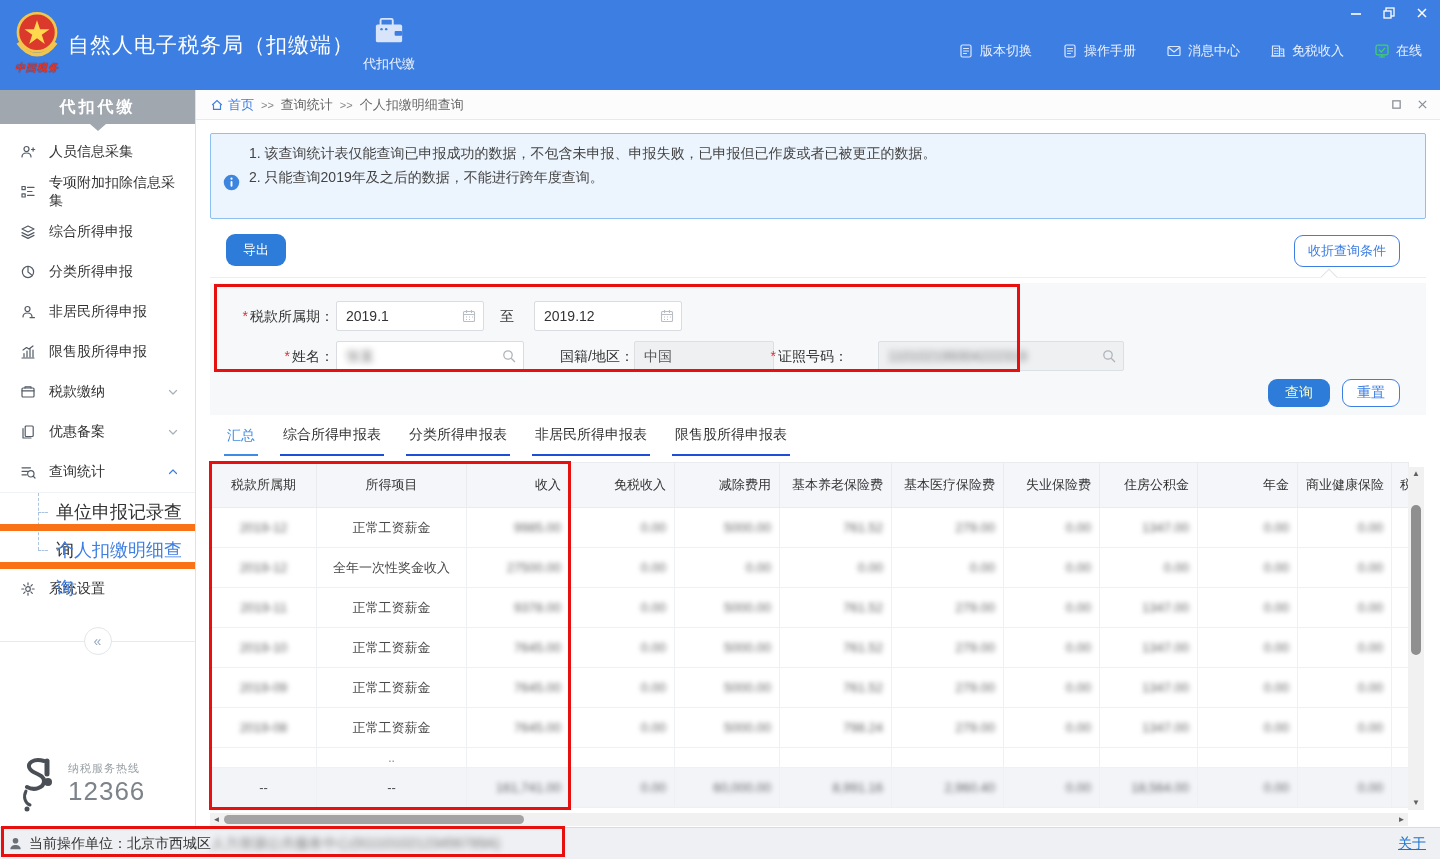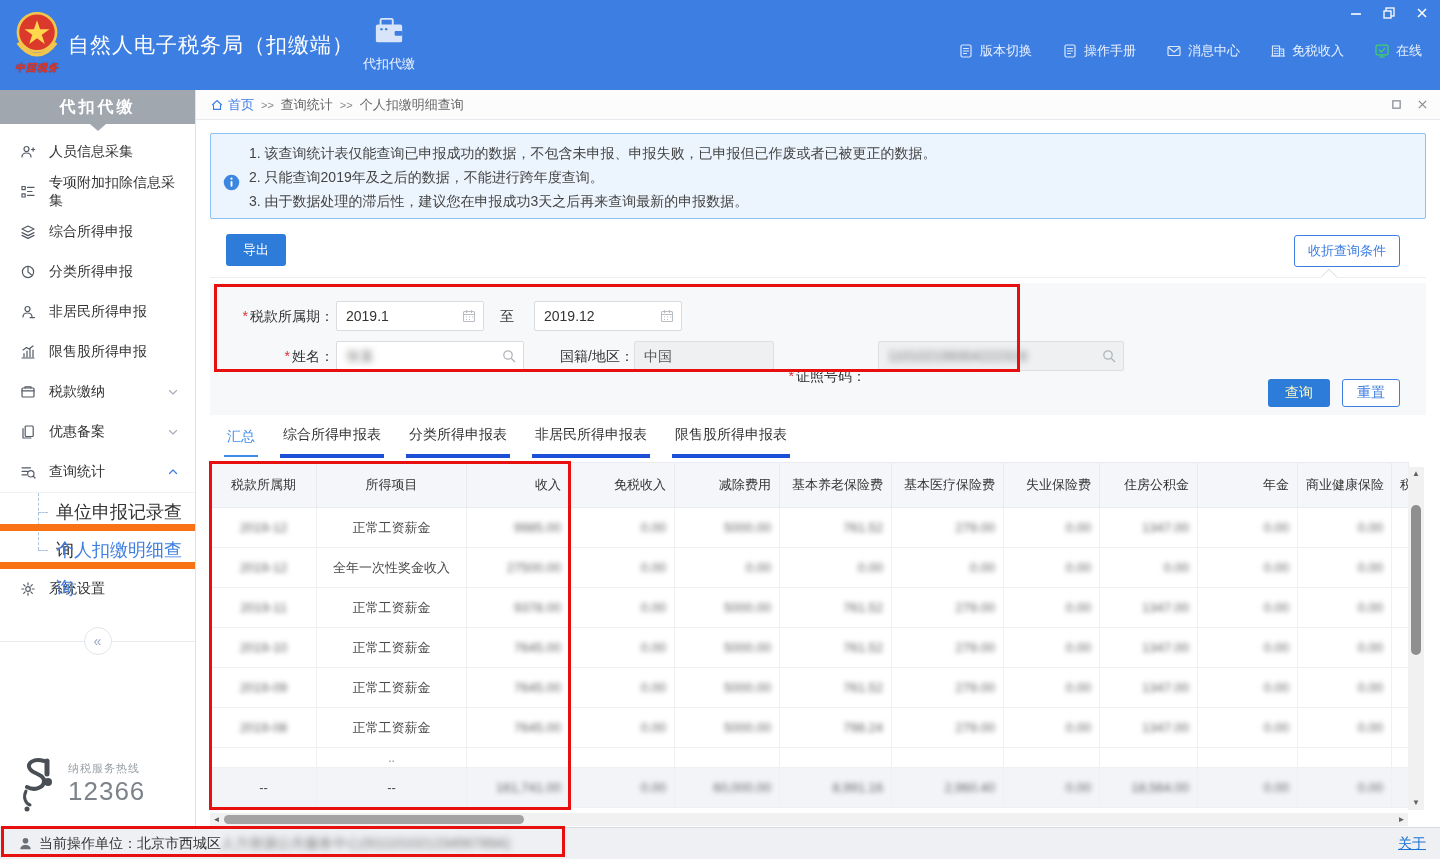--- a/index.html
+++ b/index.html
@@ -57,42 +57,42 @@
   .bc-controls { margin-left:auto; display:flex; gap:14px; color:#8a8f96; }
   .bc-controls .icn { width:12px; height:12px; cursor:pointer; }
 
   
   .main { position:absolute; left:196px; top:120px; right:0; bottom:32px; background:#fff; overflow:hidden; }
   .notice-box { position:absolute; left:14px; top:13px; right:14px; height:86px; background:#ecf4fd;
                 border:1px solid #8fc0f2; border-radius:2px; padding:7px 14px 0 12px; display:flex; gap:9px; }
   .notice-box .info-ic { margin-top:6px; }
   .notice-lines p { font-size:14px; color:#444; line-height:24px; white-space:nowrap; }
 
-  .btn { display:inline-block; border-radius:3px; font-size:13px; cursor:pointer; text-align:right; }
+  .btn { display:inline-block; border-radius:9px; font-size:13px; cursor:pointer; text-align:right; }
   .btn-export { position:absolute; left:30px; top:114px; background:#2e7cd9; color:#fff; padding:7px 17px; }
   .btn-collapse { position:absolute; right:40px; top:115px; background:#fff; color:#3d7ee2;
                   border:1px solid #3d7ee2; padding:6px 13px; }
   .divider { position:absolute; left:14px; right:14px; top:157px; border-top:1px solid #eceef0; }
   .caret-up { position:absolute; left:1127px; top:151px; width:12px; height:12px; background:#fff;
               border-left:1px solid #e0e3e6; border-top:1px solid #e0e3e6; transform:rotate(45deg); }
 
   .form-area { position:absolute; left:14px; right:14px; top:163px; height:132px; background:#f6f8fa; }
   .f-label { position:absolute; height:30px; line-height:30px; font-size:14px; color:#333; text-align:right; white-space:nowrap; }
   .f-label .req { color:#e03030; margin-right:2px; }
   .f-input { position:absolute; height:30px; background:#fff; border:1px solid #d9dde2; border-radius:2px;
              font-size:14px; color:#333; line-height:28px; padding:0 26px 0 9px; cursor:text; }
   .f-input.disabled { background:#eef0f2; border-color:#dcdfe3; color:#555; cursor:default; }
   .f-input .field-icn { position:absolute; right:6px; top:6px; }
   .zhi { position:absolute; left:290px; top:18px; line-height:30px; font-size:14px; color:#333; }
   .btn-query { position:absolute; right:96px; top:96px; background:#2e7cd9; color:#fef9c3; padding:5px 17px; font-size:14px; }
   .btn-reset { position:absolute; right:26px; top:96px; background:#fff; color:#3d7ee2; border:1px solid #3d7ee2;
                padding:4px 14px; font-size:14px; }
 
   .tabs-row { position:absolute; left:28px; top:306px; display:flex; gap:22px;align-items:center; }
-  .tab { font-size:14px; color:#333; padding:0 3px 10px 3px; border-bottom:4px solid #1d4ed8; cursor:pointer; }
+  .tab { font-size:14px; color:#333; padding:0 3px 10px 3px; border-bottom:2px solid #1d4ed8; cursor:pointer; }
   .tab.active { color:#3d8be4; border-bottom:2px solid #3d8be4; padding-bottom:9px; }
 
   
   .data-table { position:absolute; left:14px; top:342px; width:1198px; border-collapse:collapse; table-layout:fixed; }
   .data-table th { background:#f4f6f9; font-weight:normal; font-size:13px; color:#333; height:45px;
                    border:1px solid #e9ebee; padding:0 8px; white-space:nowrap; overflow:hidden; }
   .data-table td { height:40px; font-size:13px; color:#4a4a4a; border:1px solid #eef0f2;
                    padding:0 8px; white-space:nowrap; overflow:hidden; background:#fff; }
   .data-table tr.partial td { height:20px; color:#8a8a8a; font-size:12px; }
   .data-table tr.total td { background:#f2f4f8; }
@@ -107,21 +107,21 @@
   .vscroll .arr.up { top:0; } .vscroll .arr.down { bottom:0; }
   .vthumb { position:absolute; left:3px; top:38px; width:10px; height:150px; background:#8f8f8f; border-radius:5px; cursor:grab; }
   .hscroll { position:absolute; left:14px; top:693px; width:1198px; height:13px; background:#f1f1f1; }
   .hscroll .arr { position:absolute; top:0; width:13px; height:13px; color:#606060; font-size:8px;
                   line-height:13px; text-align:center; cursor:pointer; }
   .hscroll .arr.left { left:0; } .hscroll .arr.right { right:0; }
   .hthumb { position:absolute; left:14px; top:2px; width:300px; height:9px; background:#a3a3a3; border-radius:5px; cursor:grab; }
 
   
   .statusbar { position:absolute; left:0; right:0; bottom:0; height:32px; background:#eef0f3;
-               border-top:1px solid #d8dbdf; display:flex; align-items:center; padding:0 14px 0 18px;
+               border-top:1px solid #d8dbdf; display:flex; align-items:center; padding:0 14px 0 8px;
                font-size:14px; color:#333; }
   .statusbar .about { margin-left:auto; color:#1a73d1; text-decoration:underline; cursor:pointer; font-size:14px; }
 
   
   .anno { position:absolute; border:3px solid #e80f0f; z-index:60; pointer-events:none; }
   .anno-form   { left:214px; top:284px; width:806px; height:88px; }
   .anno-table  { left:209px; top:461px; width:362px; height:349px; }
   .anno-status { left:1px;  top:826px; width:564px; height:31px; }
 </style>
 </head>
@@ -397,21 +397,20 @@
     <span class="icn info-ic">
       <svg width="17" height="17" viewBox="0 0 18 18">
           <circle cx="9" cy="9" r="8.2" fill="#3d86e0"></circle>
         <rect x="8" y="7.5" width="2" height="6" rx="1" fill="#fff"></rect>
           <circle cx="9" cy="4.9" r="1.15" fill="#fff"></circle>
         </svg>
     </span>
     <div class="notice-lines">
         <p>1. 该查询统计表仅能查询已申报成功的数据，不包含未申报、申报失败，已申报但已作废或者已被更正的数据。</p>
         <p>2. 只能查询2019年及之后的数据，不能进行跨年度查询。</p>
-        <p>3. 由于数据处理的滞后性，建议您在申报成功3天之后再来查询最新的申报数据。</p>
       </div>
   </div>
 
   <div class="btn btn-export">导出</div>
   <div class="btn btn-collapse">收折查询条件</div>
   <div class="divider"></div>
   <div class="caret-up"></div>
 
   <div class="form-area">
     <div class="f-label" style="left:6px; top:18px; width:118px;">
@@ -448,21 +447,21 @@
             <path d="M10.2 10.2L14 14"></path>
           </svg>
       </span>
     </div>
     <div class="f-label" style="left:332px; top:58px; width:92px;">
       <span>国籍/地区：</span>
     </div>
     <div class="f-input disabled" style="left:424px; top:58px; width:140px;">
       <span>中国</span>
     </div>
-    <div class="f-label" style="left:560px; top:58px; width:96px;margin-top:20px;">
+    <div class="f-label" style="left:542px; top:58px; width:96px;">
       <span class="req">*</span><span>证照号码：</span>
     </div>
     <div class="f-input disabled" style="left:668px; top:58px; width:246px;">
       <span class="bl3">110102199304222319</span>
       <span class="field-icn icn">
         <svg width="16" height="16" viewBox="0 0 16 16" fill="none" stroke="#b0b4ba" stroke-width="1.3">
           <circle cx="7" cy="7" r="4.2"></circle>
             <path d="M10.2 10.2L14 14"></path>
           </svg>
       </span>

